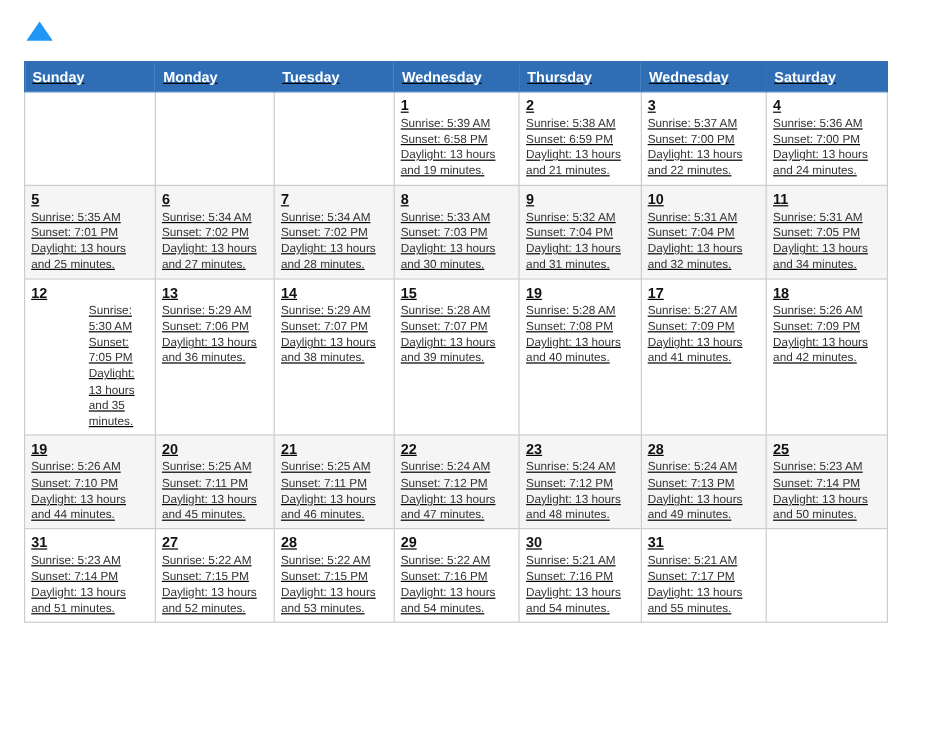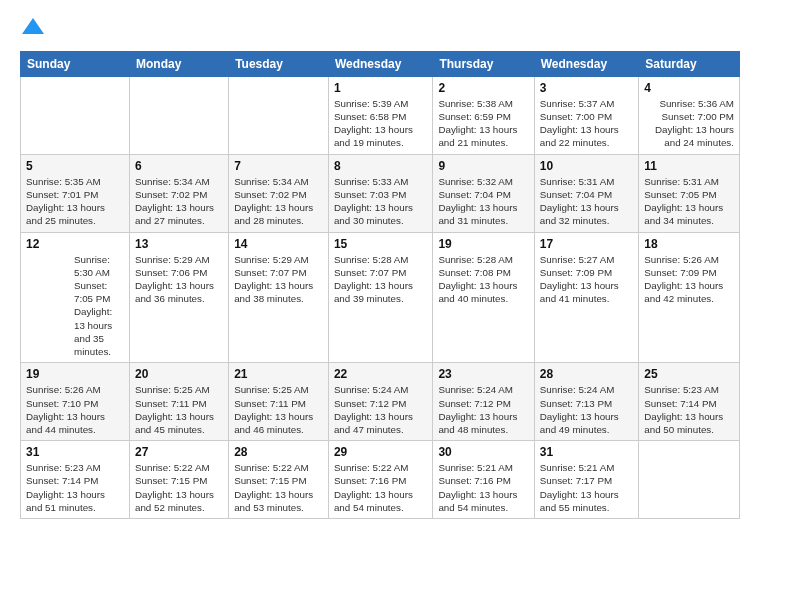--- a/index.html
+++ b/index.html
@@ -7,20 +7,21 @@
       width: 792px;
       height: 612px;
       font-family: Arial, sans-serif;
       background: #fff;
       overflow: hidden;
     }
     .page {
       width: 760px;
       height: 612px;
       padding: 16px 20px 10px 20px;
+      text-decoration: underline;
     }
     .header {
       display: flex;
       justify-content: space-between;
       align-items: flex-start;
       margin-bottom: 8px;
     }
     .logo {
       display: flex;
       align-items: center;
@@ -150,21 +151,21 @@
           </td>
           <td>
             <div class="day-num">3</div>
             <div class="day-info" style="white-space: pre-line;">Sunrise: 5:37 AM
 Sunset: 7:00 PM
 Daylight: 13 hours
 and 22 minutes.</div>
           </td>
           <td>
             <div class="day-num">4</div>
-            <div class="day-info" style="white-space: pre-line; text-align: right;">Sunrise: 5:36 AM
+            <div class="day-info" style="white-space: pre-line;">Sunrise: 5:36 AM
 Sunset: 7:00 PM
 Daylight: 13 hours
 and 24 minutes.</div>
           </td>
         </tr>
         <tr>
           <td>
             <div class="day-num">5</div>
             <div class="day-info" style="white-space: pre-line;">Sunrise: 5:35 AM
 Sunset: 7:01 PM

